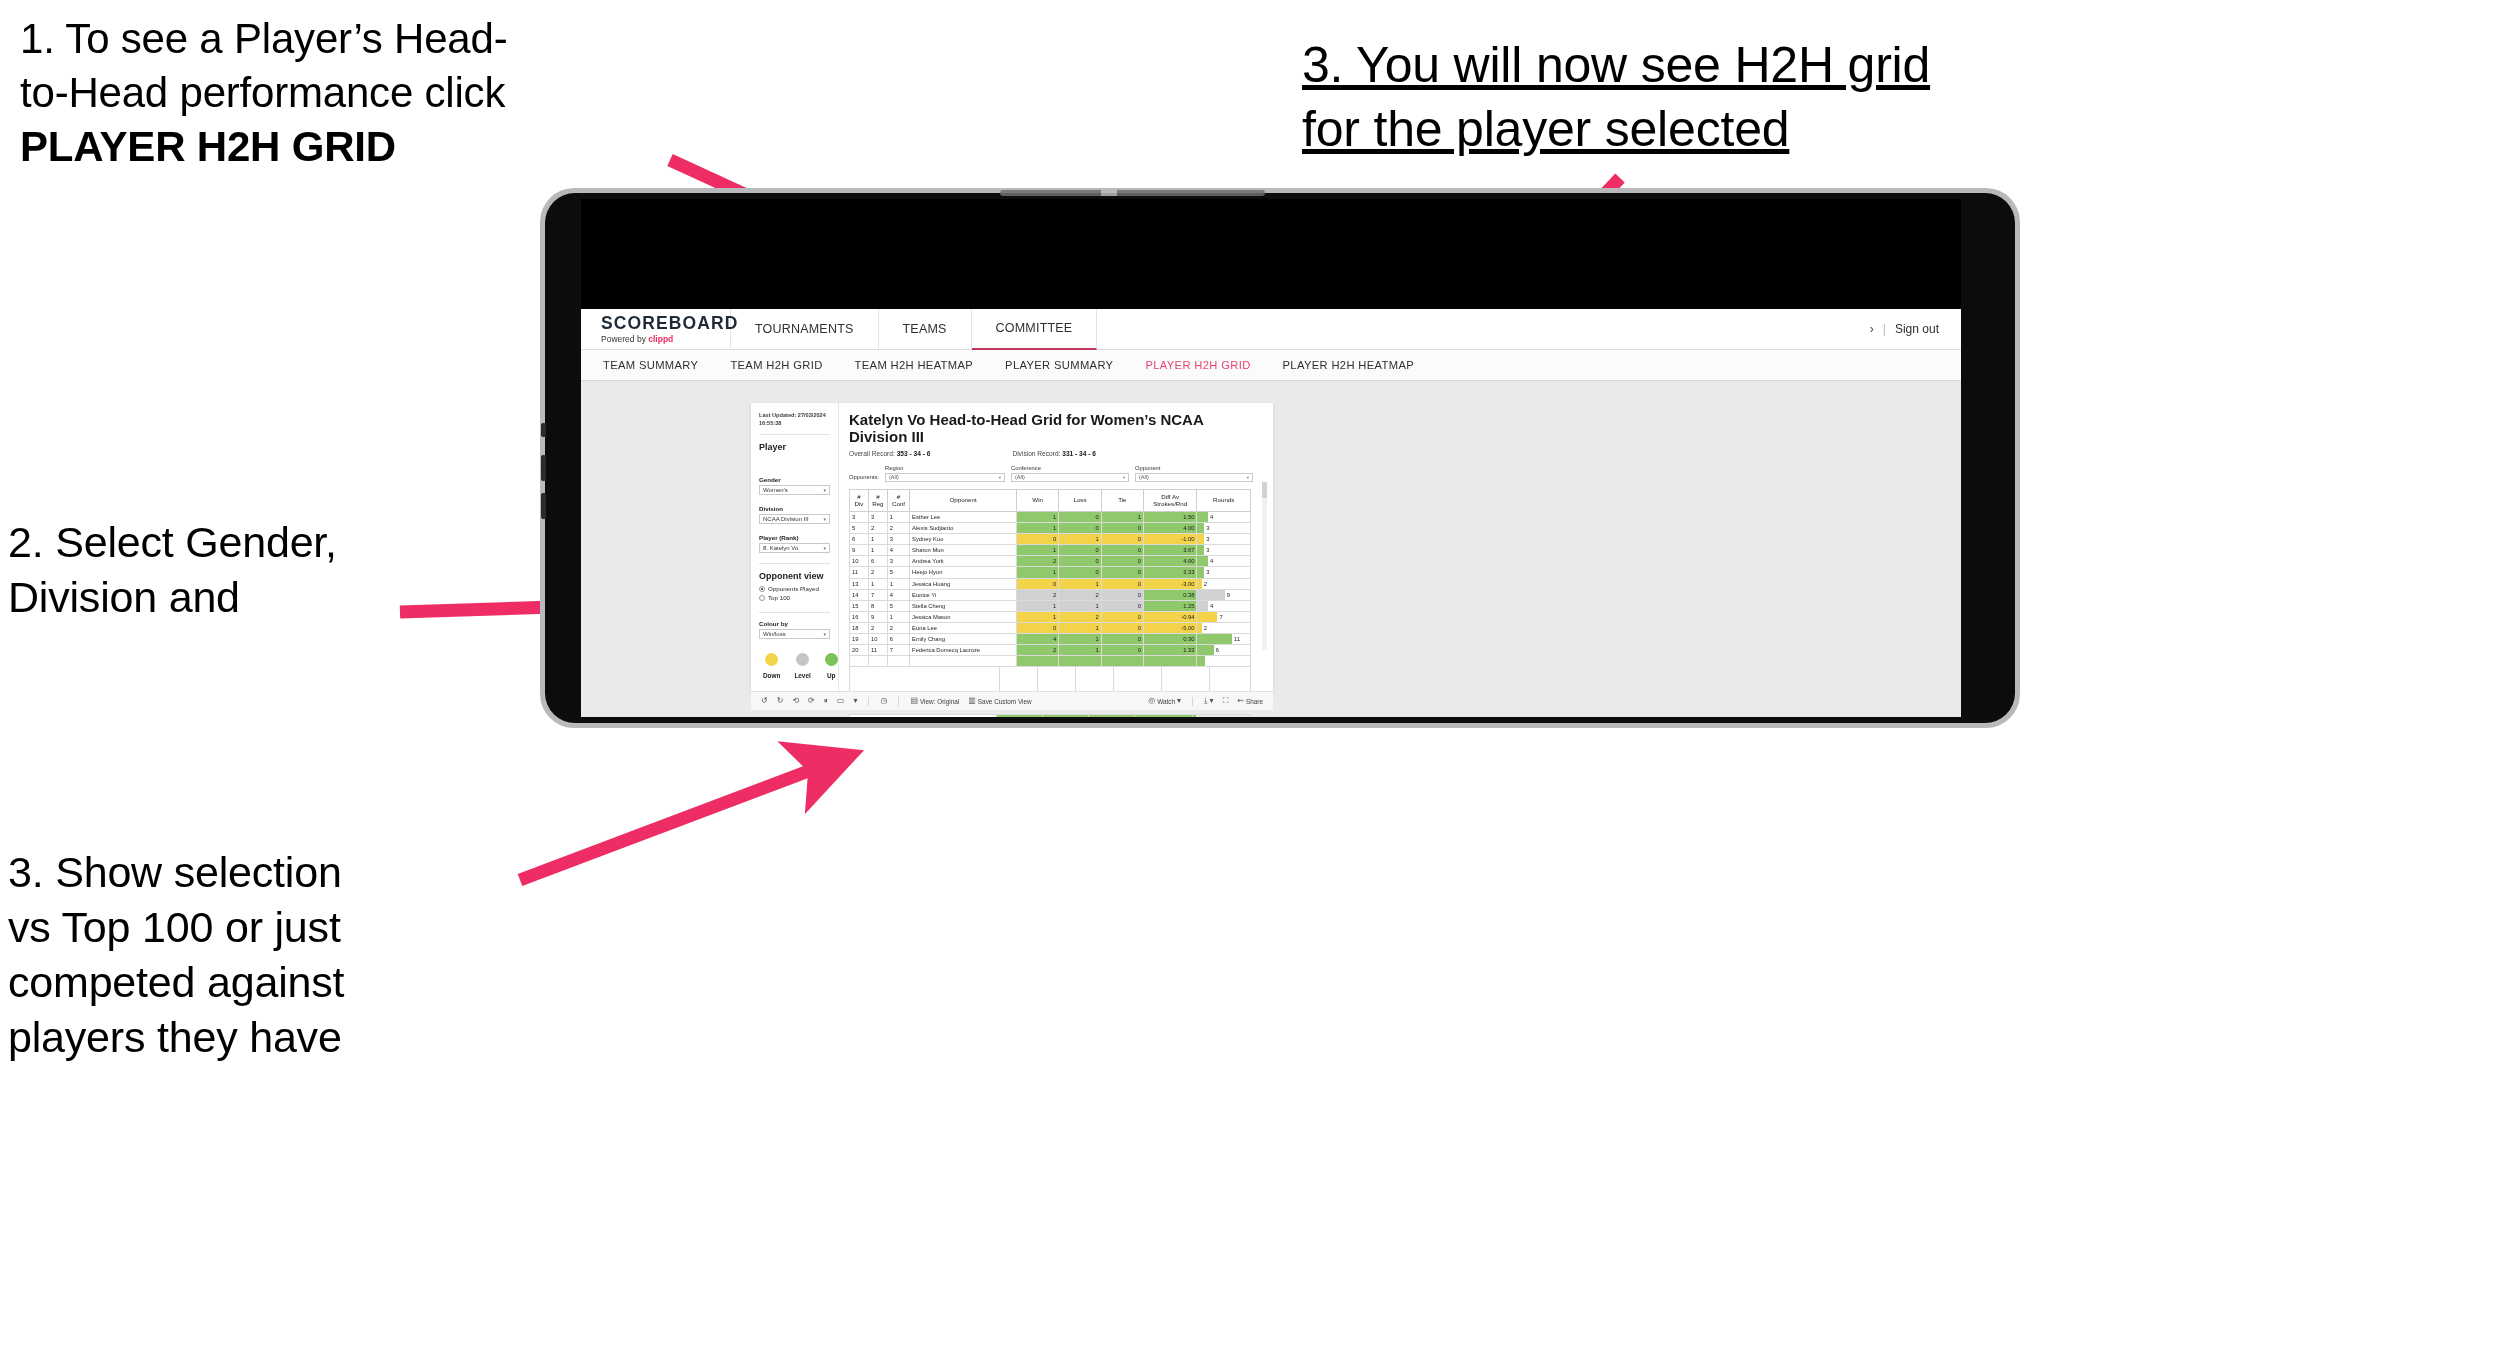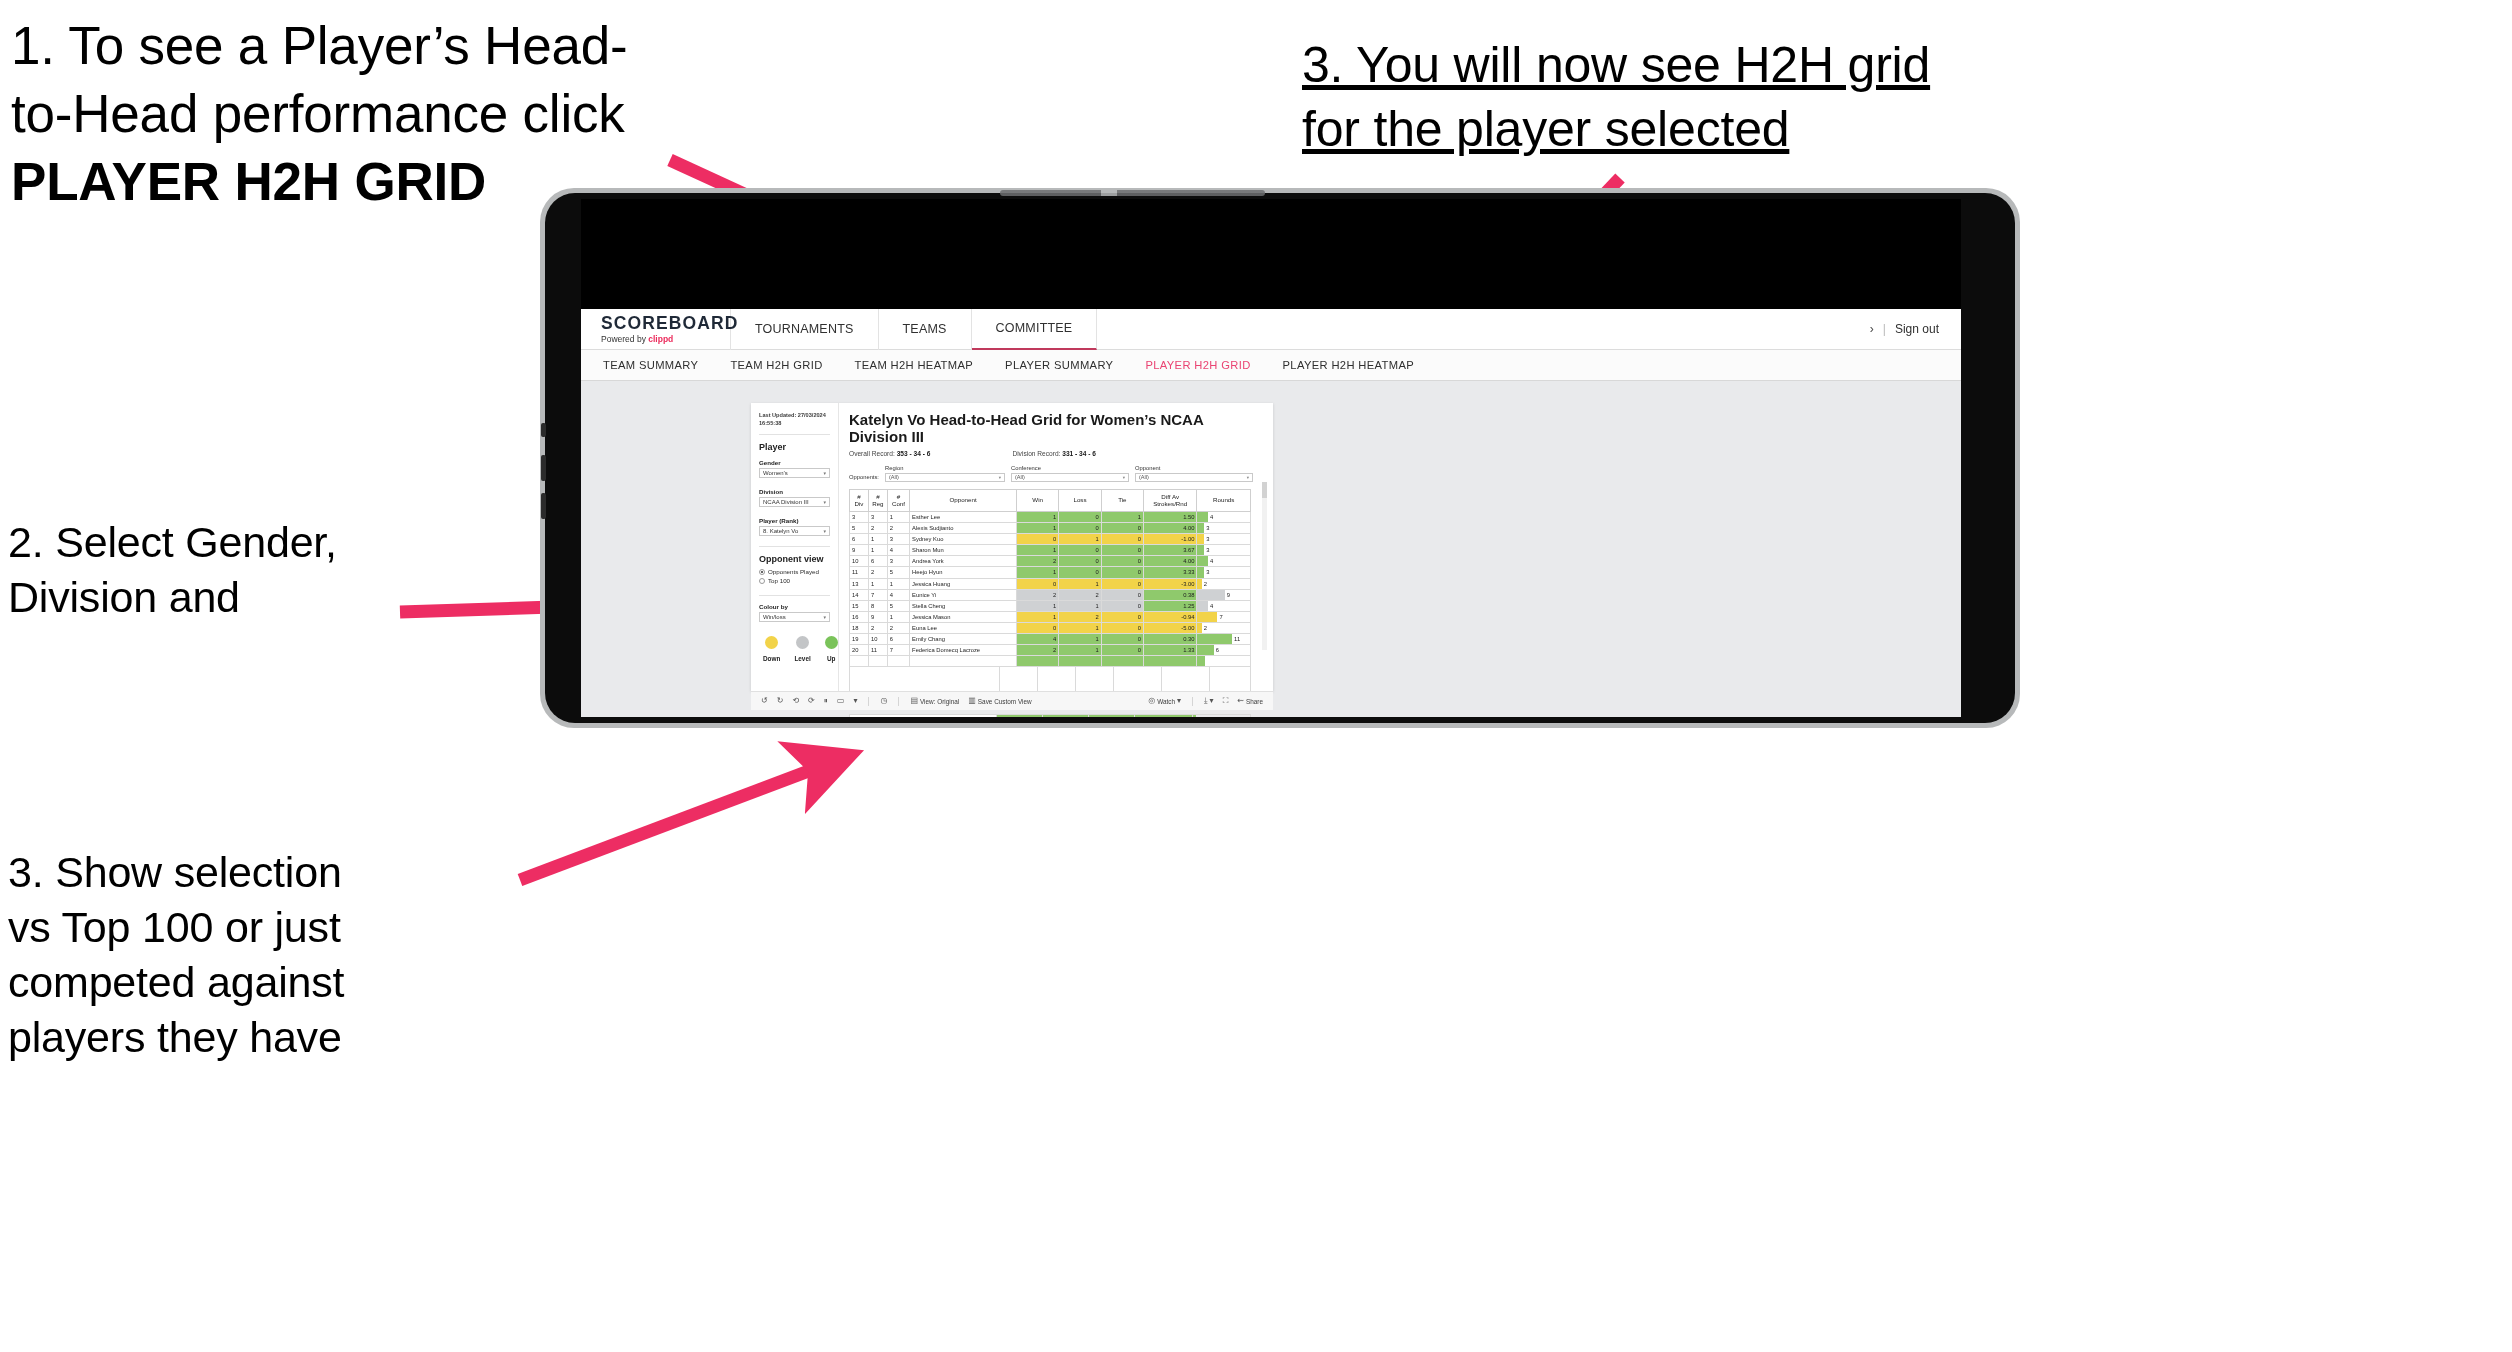--- a/index.html
+++ b/index.html
@@ -12,21 +12,21 @@
   #root { position: relative; width: 2512px; height: 1352px; }
 
   
   .annot {
     position: absolute;
     color: #000;
     font-family: "Liberation Sans", sans-serif;
     line-height: 1.28;
     letter-spacing: -0.2px;
   }
-  .annot.a1 { left: 11px; top: 12px; width: 740px; font-size: 53px; }
+  .annot.a1 { left: 20px; top: 12px; width: 740px; font-size: 42px; }
   .annot.a1 .bold { font-weight: bold; }
   .annot.a2 { left: 8px; top: 515px; width: 470px; font-size: 43px; }
   .annot.a3l { left: 8px; top: 845px; width: 530px; font-size: 43px; }
   .annot.a3r { left: 1302px; top: 33px; width: 800px; font-size: 50px; text-decoration: underline; }
 
   
   .arrow-svg { position: absolute; left: 0; top: 0; width: 2512px; height: 1352px; pointer-events: none; }
 
   
   .tablet {
@@ -117,21 +117,21 @@
     position: absolute; left: 170px; top: 22px; width: 522px; height: 288px;
     background: #fff; box-shadow: 0 1px 3px rgba(0,0,0,.14);
     display: flex;
   }
   .viz-left {
     width: 88px; background: #fff; border-right: 1px solid #e6e6e6;
     padding: 8px 8px 0 8px; position: relative;
   }
   .lu { font-size: 5.6px; color: #3d3d3d; line-height: 1.45; font-weight: bold; }
   .hr { height: 1px; background: #e2e2e2; margin: 7px 0 7px 0; }
-  .sec-title { font-size: 9px; color: #222; font-weight: bold; margin-bottom: 7px; }
+  .sec-title { font-size: 9px; color: #222; font-weight: bold; margin-bottom: 24px; }
   .fld-label { font-size: 6.2px; color: #222; font-weight: bold; margin-bottom: 2px; }
   .dd {
     height: 10px; border: 1px solid #c9c9c9; background: #fff;
     display: flex; align-items: center; padding: 0 3px;
     font-size: 6px; color: #333; position: relative; margin-bottom: 10px;
   }
   .dd .caret { margin-left: auto; font-size: 5px; color: #777; }
   .radio-row { display: flex; align-items: center; gap: 3px; margin-bottom: 2px; }
   .radio {
     width: 6px; height: 6px; border-radius: 50%; border: 1px solid #9a9a9a; background: #fff;

